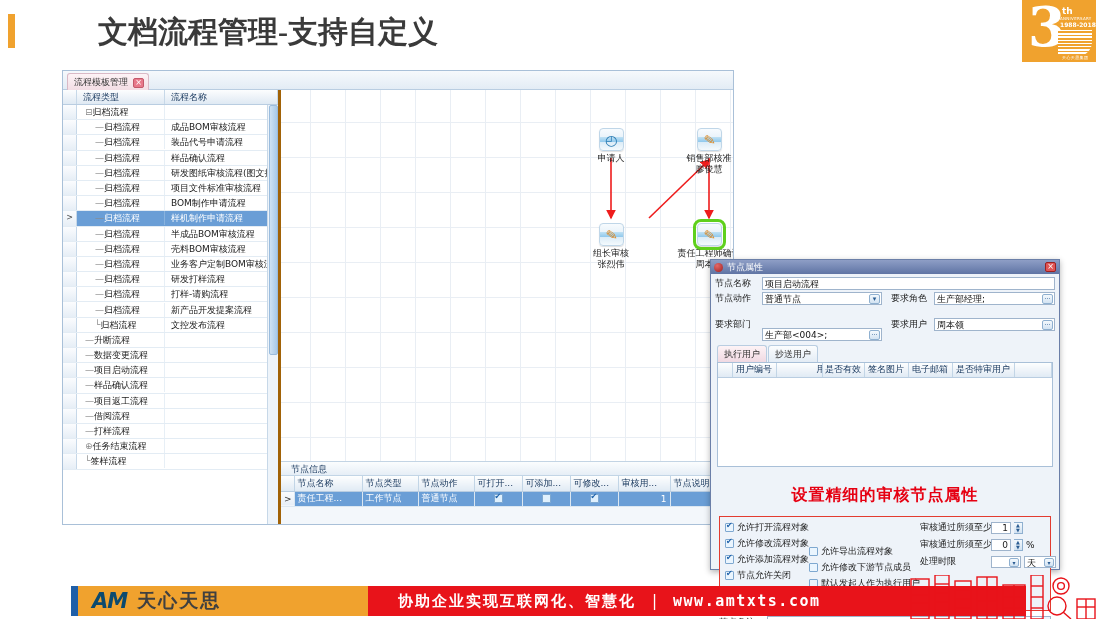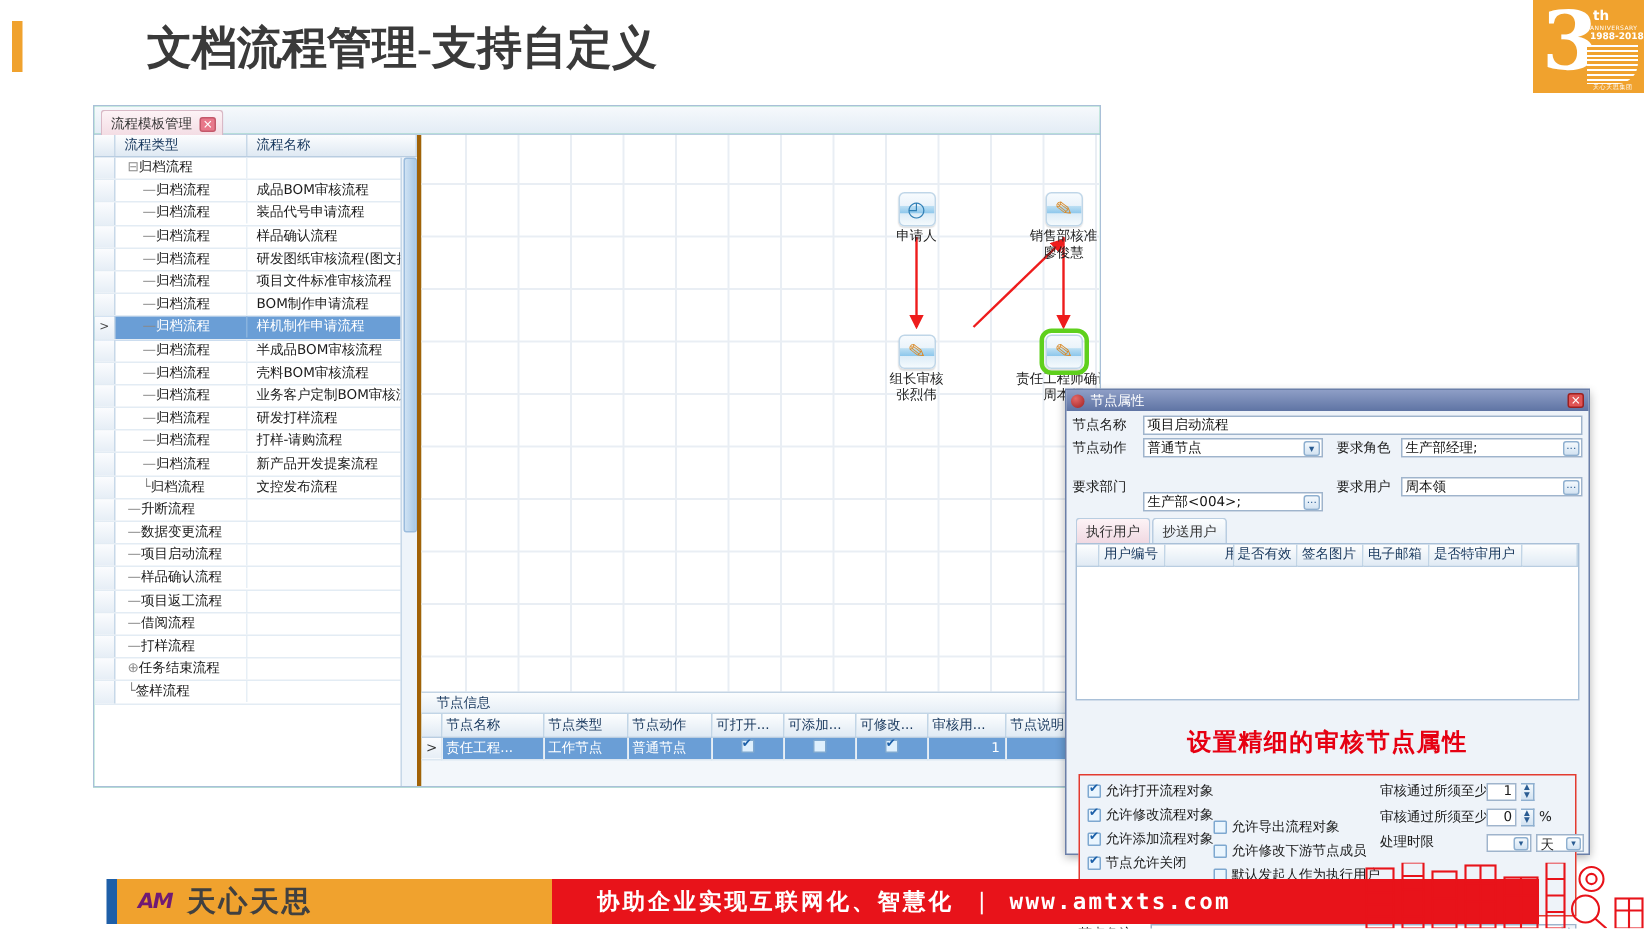--- a/index.html
+++ b/index.html
@@ -296,21 +296,21 @@
   }
 
   
   #banner { position:absolute; left:0; bottom:0; width:1100px; height:44px; }
   #banner-blue { position:absolute; left:71px; top:11px; width:7px; height:30px; background:#1f5fa8; }
   #banner-orange {
     position:absolute; left:78px; top:11px; width:290px; height:30px; background:#f0a22e;
     display:flex; align-items:center; gap:10px; padding-left:14px;
   }
   #banner-am {
-    color:#701a75; font-size:14px; font-weight:bold; font-style:italic;
+    color:#0c4a6e; font-size:21px; font-weight:bold; font-style:italic;
     letter-spacing:-1px; font-family:"DejaVu Sans",sans-serif;
   }
   #banner-cn { color:#404040; font-size:19px; font-weight:bold; letter-spacing:2px; }
   #banner-red {
     position:absolute; left:368px; top:11px; width:658px; height:30px; background:#e8131a;
     display:flex; align-items:center; padding-left:30px; gap:16px;
   }
   #banner-slogan { color:#fff; font-size:15px; font-weight:bold; letter-spacing:2px; }
   #banner-sep { color:#fff; font-size:15px; }
   #banner-url {

